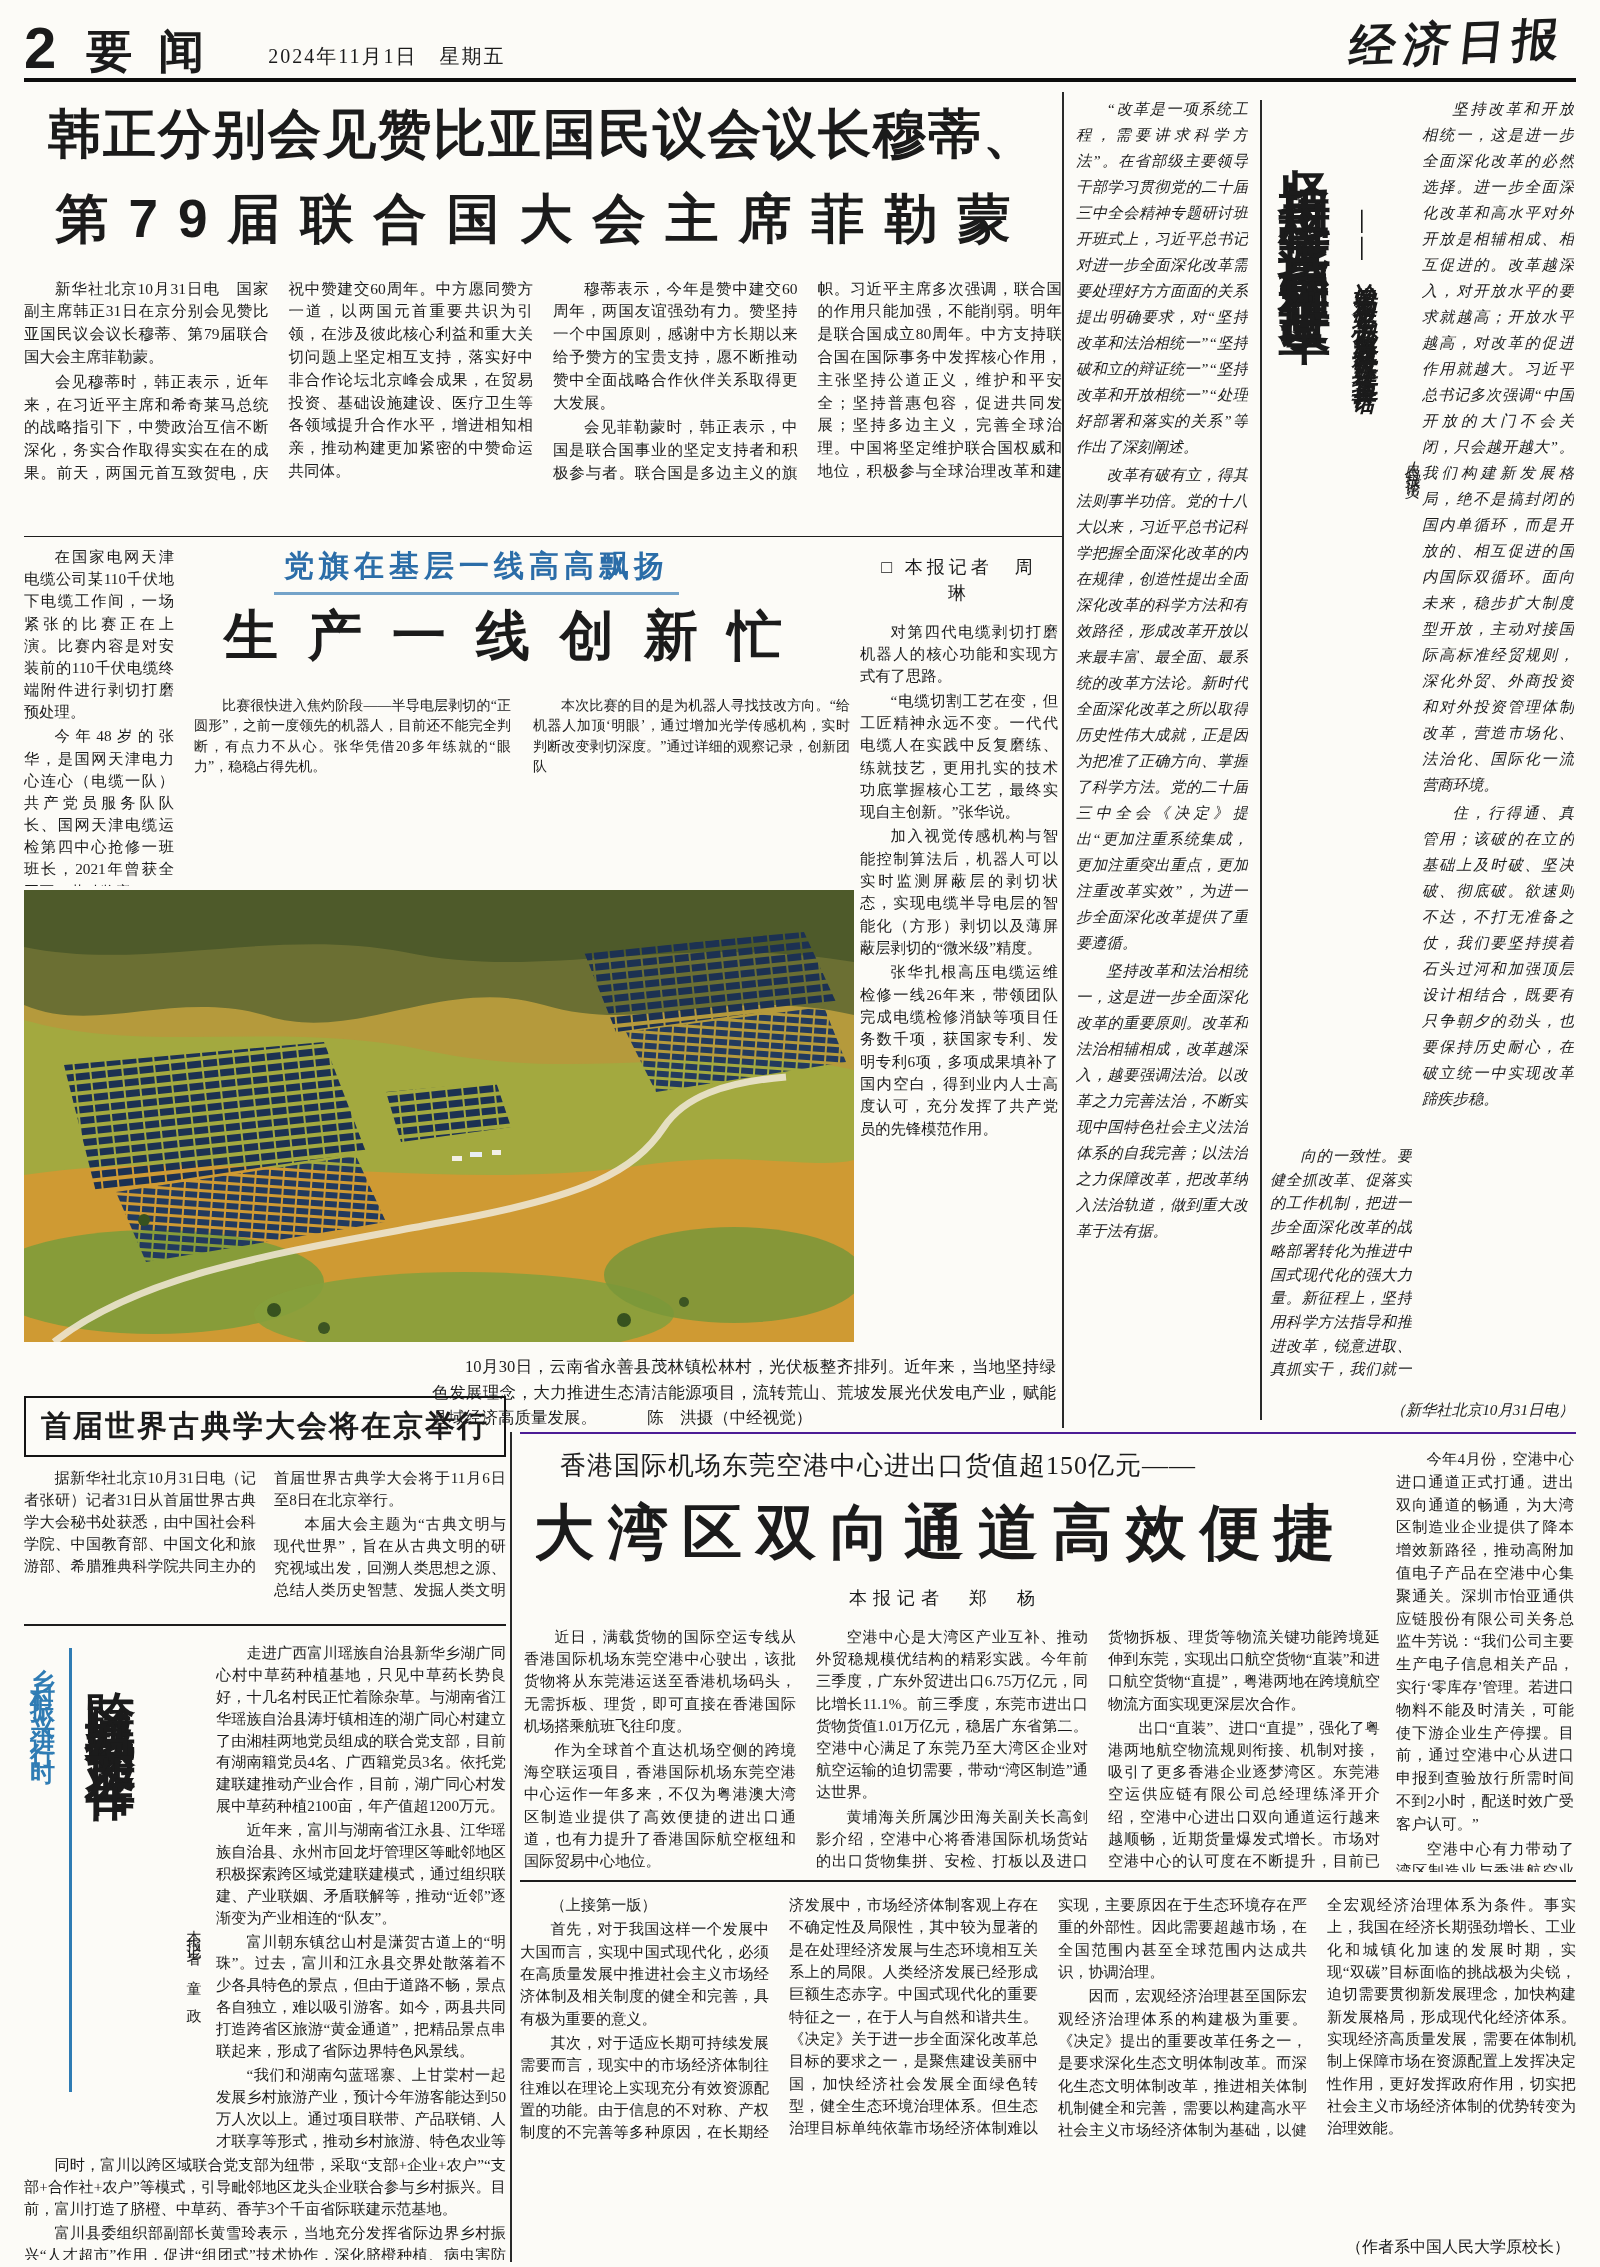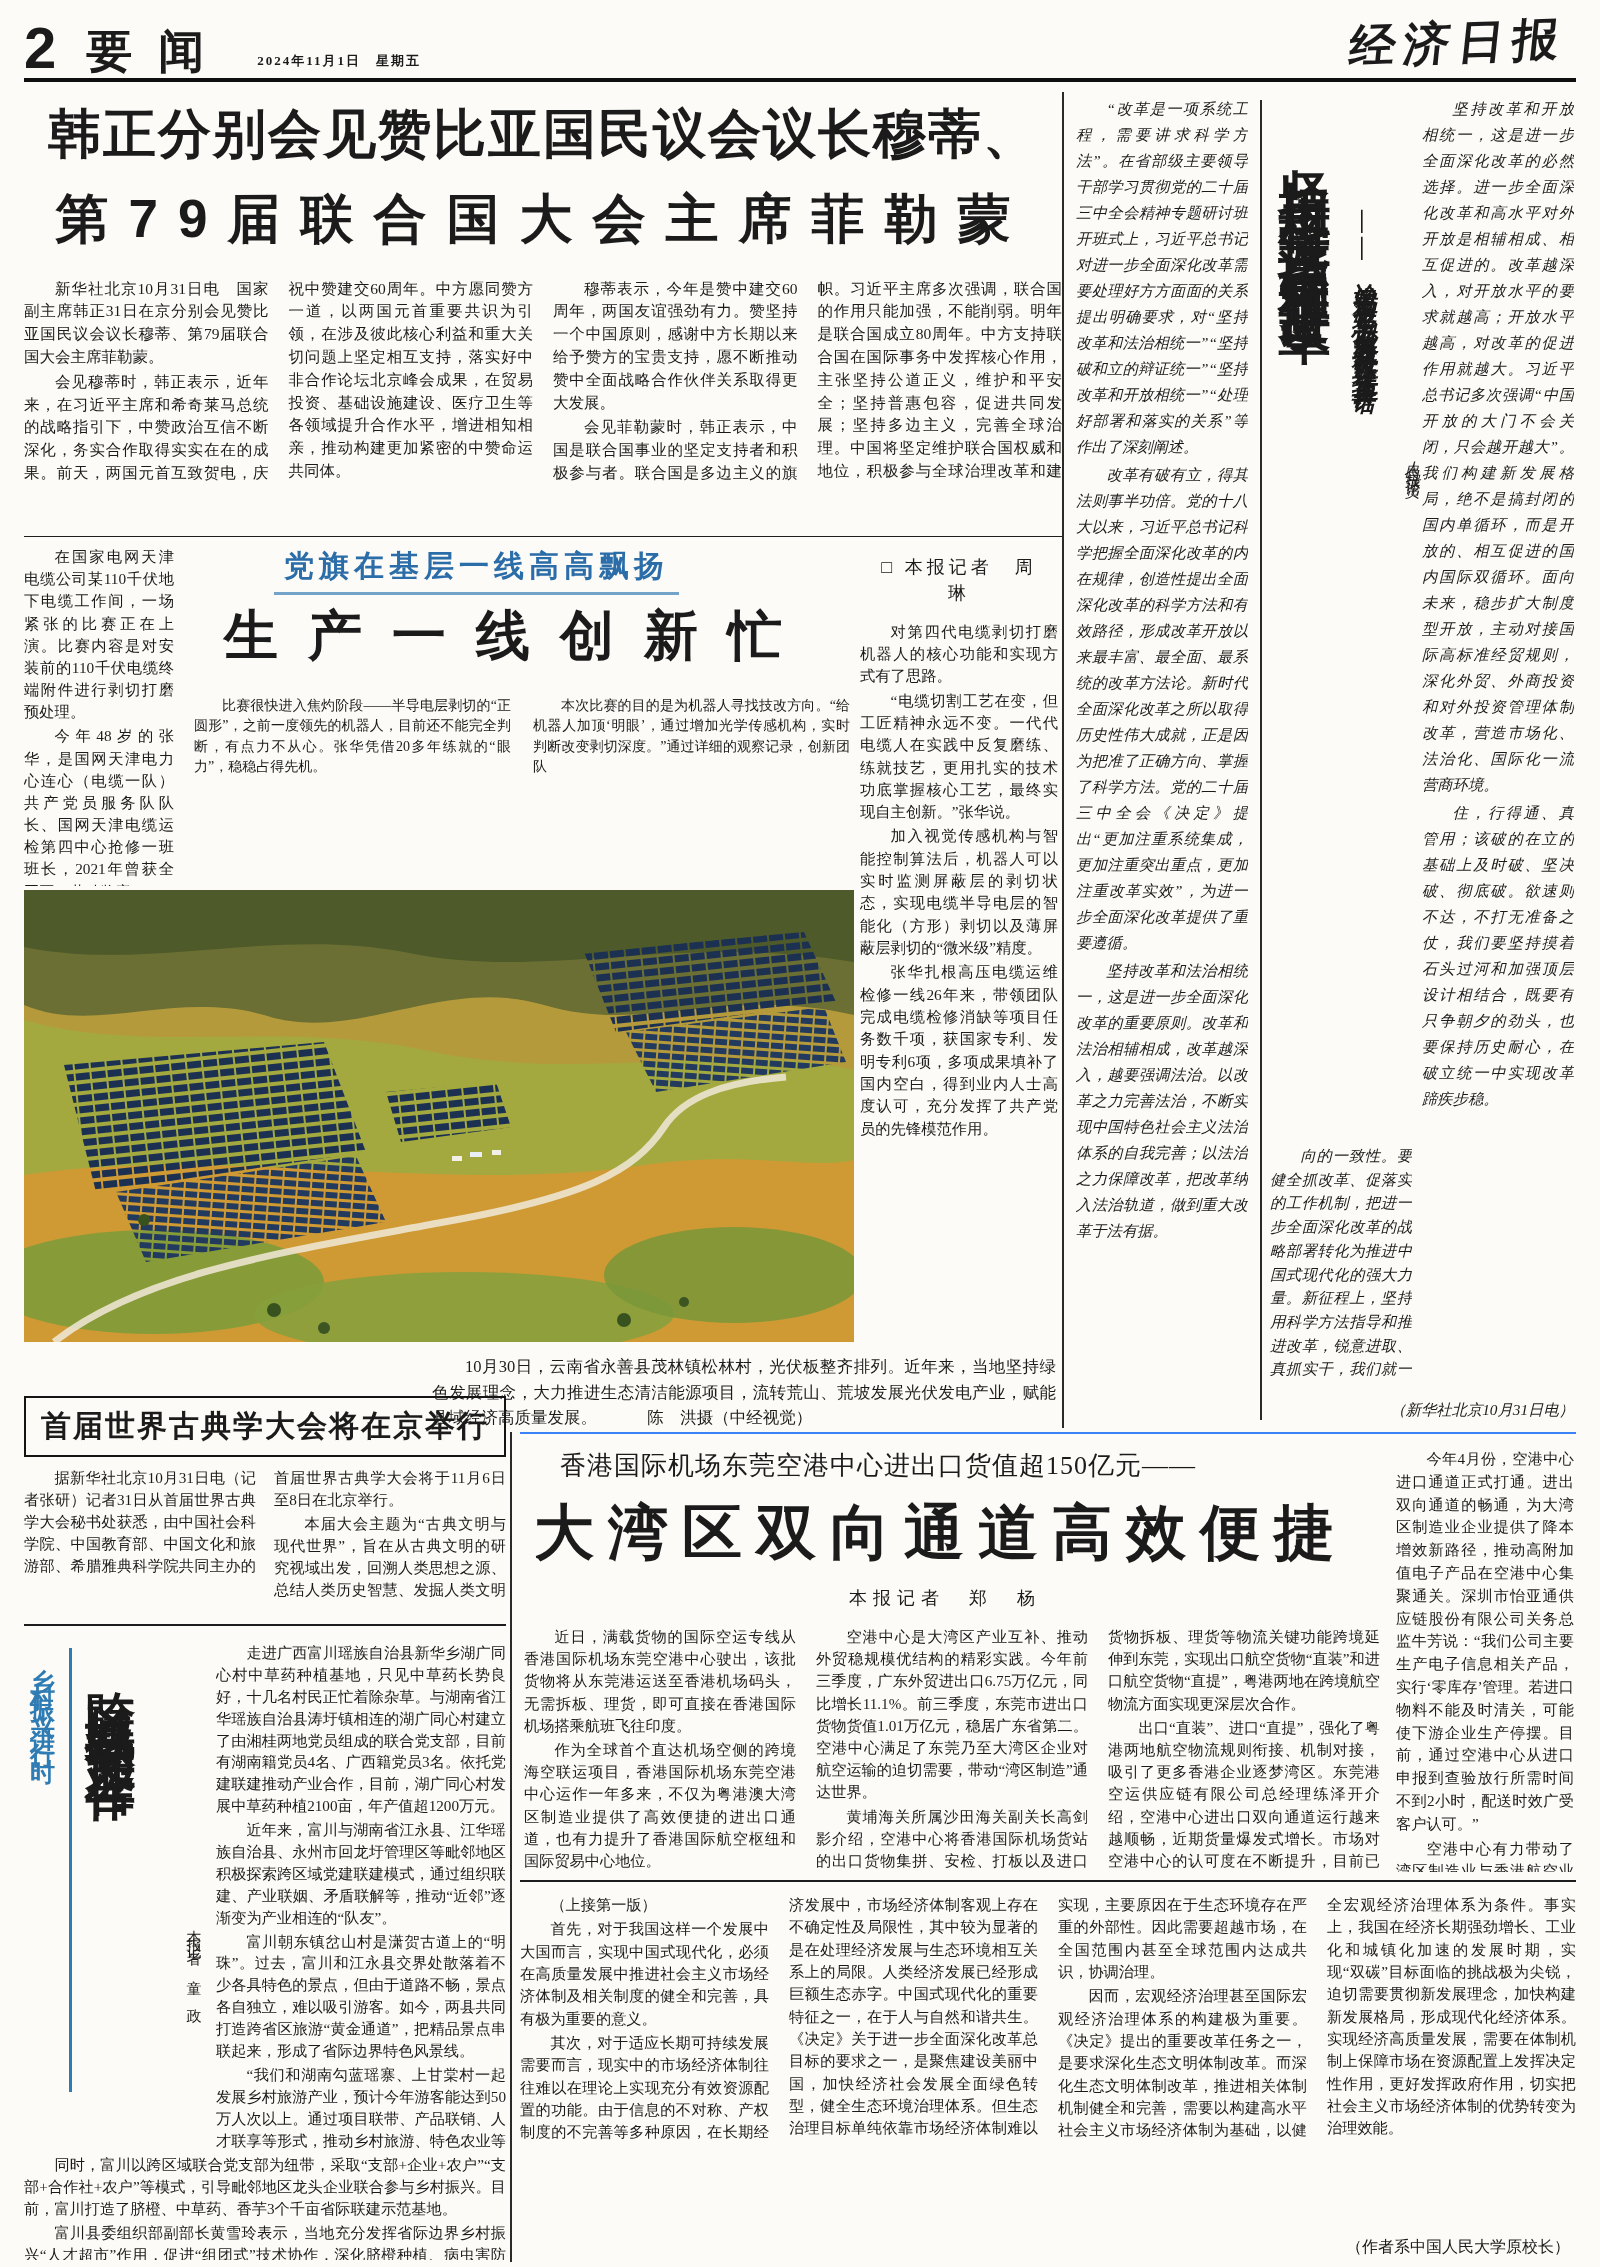--- a/index.html
+++ b/index.html
@@ -7,21 +7,21 @@
         font-family:"Liberation Serif","DejaVu Serif",serif;color:#1b1b1b;}
   .hr{position:absolute;border-top:2px solid #1d1d1d;}
   .vr{position:absolute;width:2px;background:#2a2a2a;}
   p{margin:0 0 2px 0;text-indent:2em;text-align:justify;}
 
   
   #masthead{position:absolute;left:24px;top:6px;width:1552px;height:68px;
             border-bottom:4px solid #0e0e0e;display:flex;align-items:flex-end;padding-bottom:4px;}
   .pnum{font-family:"Liberation Sans",sans-serif;font-weight:900;font-size:58px;line-height:.9;}
   .sect{font-size:46px;font-weight:900;letter-spacing:26px;margin-left:30px;line-height:.95;}
-  .hdate{font-size:13px;margin-left:27px;padding-bottom:4px;letter-spacing:2px;font-weight:bold;}
+  .hdate{font-size:20px;margin-left:38px;padding-bottom:4px;letter-spacing:2px;}
   .logo{margin-left:auto;font-size:46px;font-weight:900;letter-spacing:8px;
         transform:skewX(-8deg) rotate(-2deg);padding-right:10px;}
 
   
   #lead{position:absolute;left:24px;top:92px;width:1038px;height:438px;}
   .lead-h{margin:0;text-align:center;font-family:"Liberation Sans",sans-serif;
           font-weight:900;font-size:53px;line-height:1.6;}
   .lead-h .l1{letter-spacing:2px;}
   .lead-h .l2{letter-spacing:20px;}
   .lead-body{margin-top:16px;height:228px;column-count:4;column-gap:20px;
@@ -63,21 +63,21 @@
             letter-spacing:15px;border-right:3px solid #2f7cb4;padding-right:10px;font-weight:600;}
   .ru-h{position:absolute;left:54px;top:12px;height:600px;margin:0;font-size:50px;
         font-weight:800;letter-spacing:9px;}
   .ru-byline{position:absolute;left:160px;top:278px;height:250px;font-size:15px;letter-spacing:7px;}
   .ru-body{position:absolute;left:192px;top:2px;width:290px;height:506px;overflow:hidden;
            font-size:15.2px;line-height:1.44;}
   .ru-bottom{position:absolute;left:0;top:514px;width:482px;height:106px;overflow:hidden;
              font-size:15.2px;line-height:1.44;}
 
   
-  #bay{position:absolute;left:520px;top:1432px;width:1056px;height:444px;border-top:2px solid #3b82f6;}
+  #bay{position:absolute;left:520px;top:1432px;width:1056px;height:444px;border-top:2px solid #4c1d95;}
   .kicker{text-indent:0;font-size:26px;letter-spacing:1px;margin:14px 0 0 40px;text-align:left;}
   .bay-h{margin:10px 0 0 0;width:850px;font-size:60px;font-weight:800;
          letter-spacing:14px;text-indent:14px;}
   .bay-byline{width:850px;text-align:center;text-indent:0;font-size:18px;letter-spacing:6px;margin-top:12px;}
   .bay-side{position:absolute;left:876px;top:14px;width:178px;height:424px;overflow:hidden;
             font-size:15.2px;line-height:1.5;}
   .bay-body{position:absolute;left:4px;top:192px;width:856px;height:248px;column-count:3;
             column-gap:20px;font-size:15.2px;line-height:1.46;overflow:hidden;}
   #hr3{left:520px;top:1880px;width:1056px;}
 

